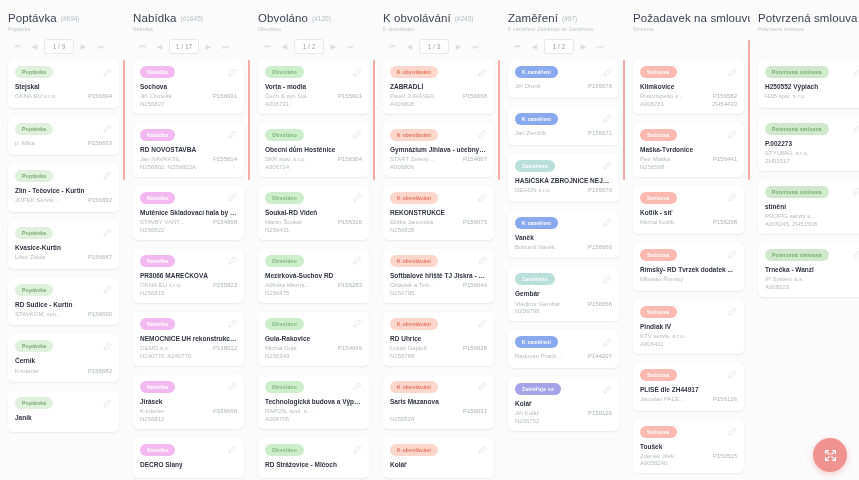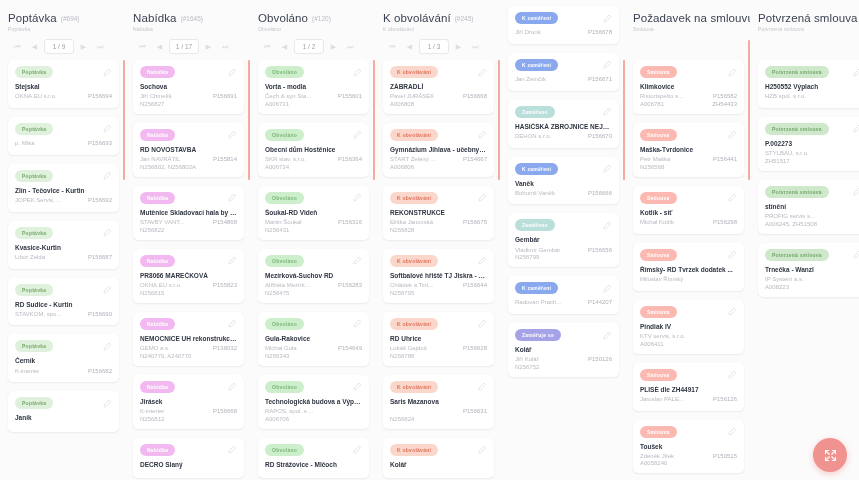--- a/index.html
+++ b/index.html
@@ -684,20 +684,34 @@
           <div class="c-title">Kolář</div>
           <div class="c-row">
             <span class="c-sub"></span>
             <span class="c-code"></span>
           </div>
         </div>
       </div>
       <div class="scrollbar" style="top: 60px; height: 120px;"></div>
     </div>
     <div class="column">
+      <div class="col-head">
+        <div class="col-title-row">
+          <span class="col-title">Zaměření</span>
+          <span class="col-count">(#97)</span>
+        </div>
+        <div class="col-sub">K zaměření Zaměřuje se Zaměřeno</div>
+        <div class="pager">
+          <div class="pg-btn">⏮</div>
+          <div class="pg-btn">◀</div>
+          <div class="pg-box">1 / 2</div>
+          <div class="pg-btn">▶</div>
+          <div class="pg-btn">⏭</div>
+        </div>
+      </div>
       <div class="col-body">
         <div class="card">
           <div class="card-top">
             <span class="badge b-kzamereni">K zaměření</span>
             <span class="pencil">
               <svg viewBox="0 0 24 24" fill="none" stroke="#9aa0ab" stroke-width="1.6" stroke-linecap="round" stroke-linejoin="round">
                 <path d="M16.5 3.5l4 4L7 21H3v-4z"></path>
               </svg>
             </span>
           </div>

